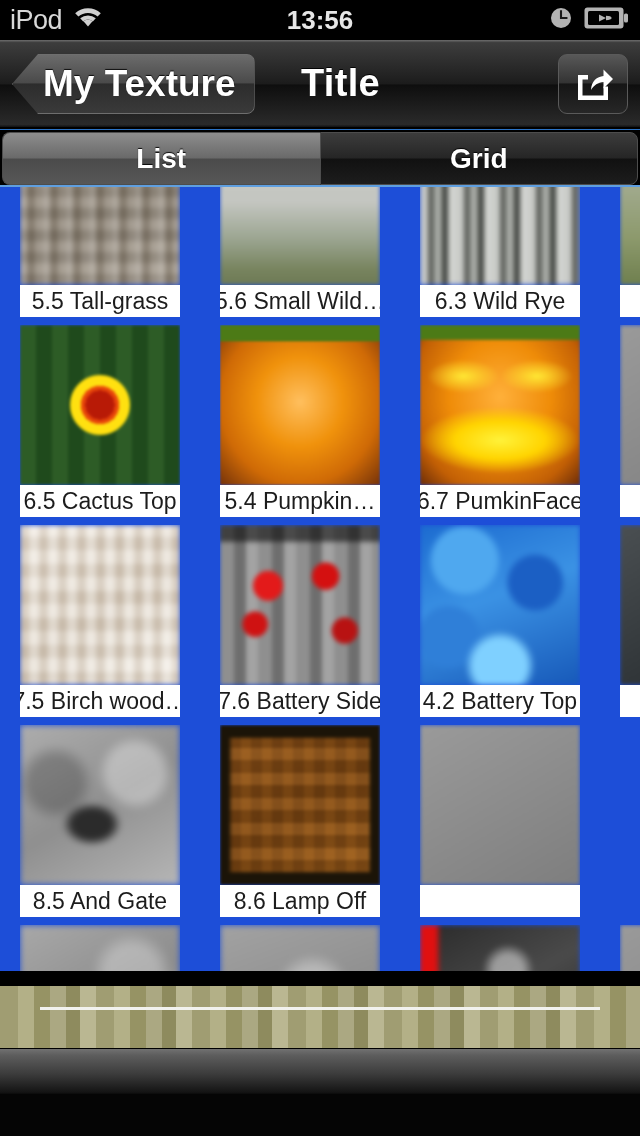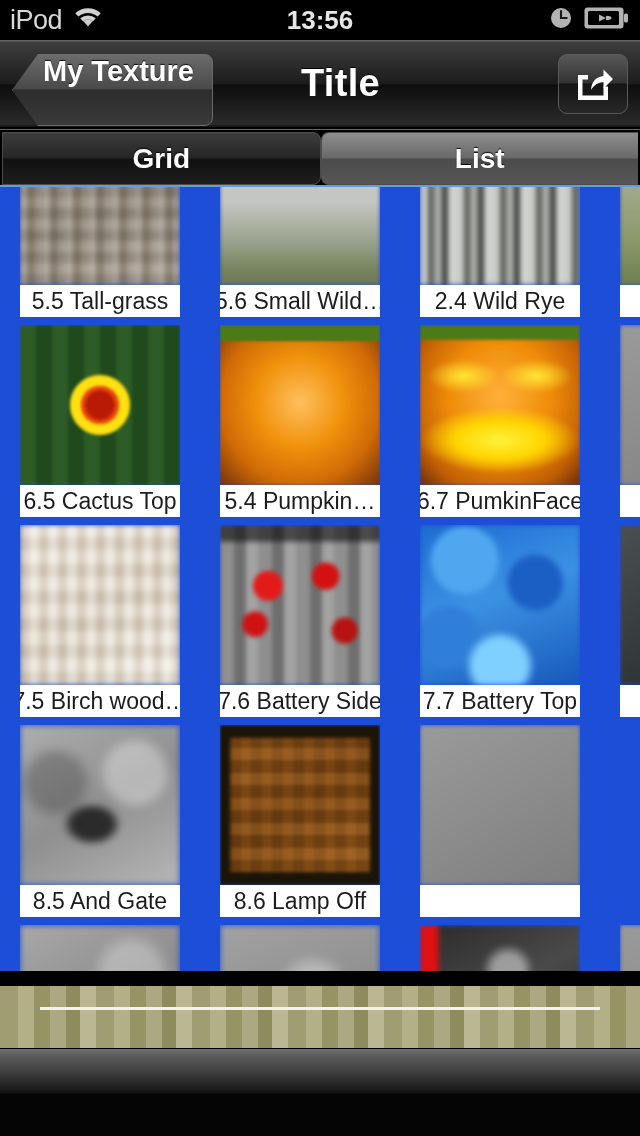--- a/index.html
+++ b/index.html
@@ -57,27 +57,27 @@
   .nav-title {
     position: absolute; left: 0; right: 0;
     text-align: center;
     color: #fff; font-size: 38px; font-weight: bold;
     text-shadow: 0 -1px 0 rgba(0,0,0,0.9);
     letter-spacing: 0.3px;
     padding-left: 41px;
   }
   .back-button {
     position: absolute; left: 12px; top: 14px;
-    height: 72px;
-    display: flex; align-items: flex-start;
+    height: 60px;
+    display: flex; align-items: center;
     padding: 0 18px 0 30px;
     background: linear-gradient(to bottom, #6b6b6b 0%, #4a4a4a 48%, #2c2c2c 50%, #3a3a3a 100%);
     border: 1px solid #6e6e6e;
     border-radius: 8px;
-    color: #fff; font-size: 29px; font-weight: bold;
+    color: #fff; font-size: 37px; font-weight: bold;
     text-shadow: 0 -1px 1px rgba(0,0,0,0.85);
     clip-path: polygon(26px 0, 100% 0, 100% 100%, 26px 100%, 0 50%);
     cursor: pointer;
   }
   .share-button {
     position: absolute; right: 12px; top: 14px;
     width: 70px; height: 60px;
     background: linear-gradient(to bottom, #585858 0%, #333 48%, #151515 50%, #272727 100%);
     border: 1px solid #5a5a5a;
     border-radius: 9px;
@@ -373,26 +373,26 @@
       <span>
         <svg width="40" height="38" viewBox="0 0 40 38">
           <path d="M5 12 h10 v4.5 H9.5 v16 H30.5 v-9 H35 v13.5 H5 Z" fill="#fff"></path>
           <path d="M18 27 c0.5 -9 6 -13.5 12.5 -14 V6.5 L40 16 l-9.5 9.5 V19 c-5.5 0.4 -9.5 3.2 -12.5 8 z" fill="#fff"></path>
         </svg>
       </span>
     </div>
   </div>
 
   <div class="segmented-wrap">
+    <div class="segment seg-first selected">
+      <span>List</span>
+    </div>
     <div class="segment seg-last unselected">
       <span>Grid</span>
     </div>
-    <div class="segment seg-first selected">
-      <span>List</span>
-    </div>
   </div>
 
   <div class="grid-area">
     <div class="grid-inner">
 
       <div class="grid-row">
         <div class="cell">
           <div class="cell-img">
               <div class="tx tx-tallgrass"></div>
             </div>
@@ -401,21 +401,21 @@
         <div class="cell">
           <div class="cell-img">
               <div class="tx tx-smallwild"></div>
             </div>
           <div class="cell-label">5.6  Small Wild…</div>
         </div>
         <div class="cell">
           <div class="cell-img">
               <div class="tx tx-wildrye"></div>
             </div>
-          <div class="cell-label">2.4  Wild Rye</div>
+          <div class="cell-label">6.3  Wild Rye</div>
         </div>
         <div class="cell">
           <div class="cell-img">
               <div class="tx tx-edge-green"></div>
             </div>
           <div class="cell-label"></div>
         </div>
       </div>
 
       <div class="grid-row">
@@ -455,21 +455,21 @@
         <div class="cell">
           <div class="cell-img">
               <div class="tx tx-batteryside"></div>
             </div>
           <div class="cell-label">7.6  Battery Side</div>
         </div>
         <div class="cell">
           <div class="cell-img">
               <div class="tx tx-batterytop"></div>
             </div>
-          <div class="cell-label">7.7  Battery Top</div>
+          <div class="cell-label">4.2  Battery Top</div>
         </div>
         <div class="cell">
           <div class="cell-img">
               <div class="tx tx-edge-dark"></div>
             </div>
           <div class="cell-label"></div>
         </div>
       </div>
 
       <div class="grid-row">

